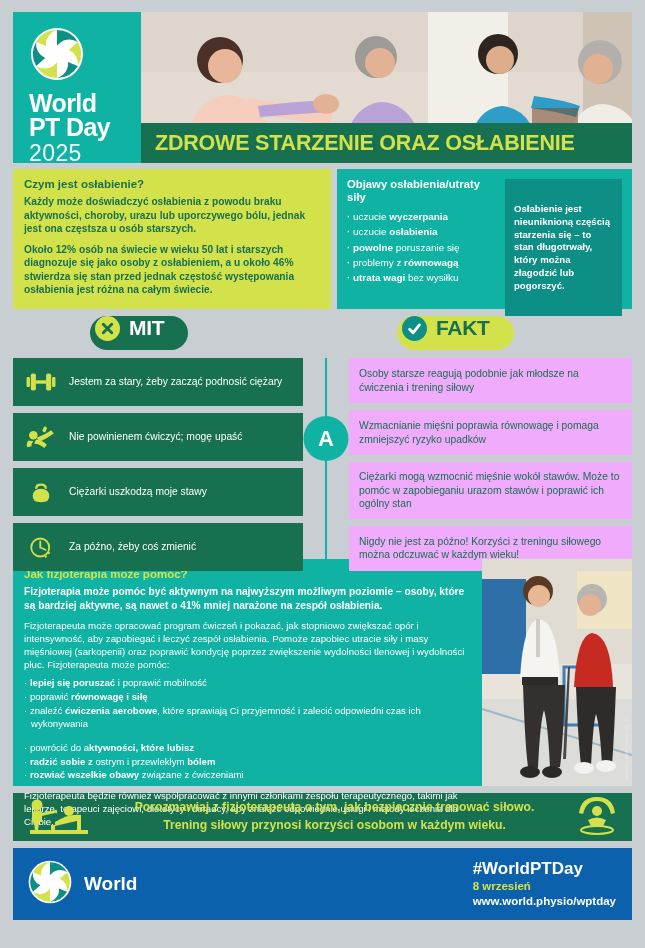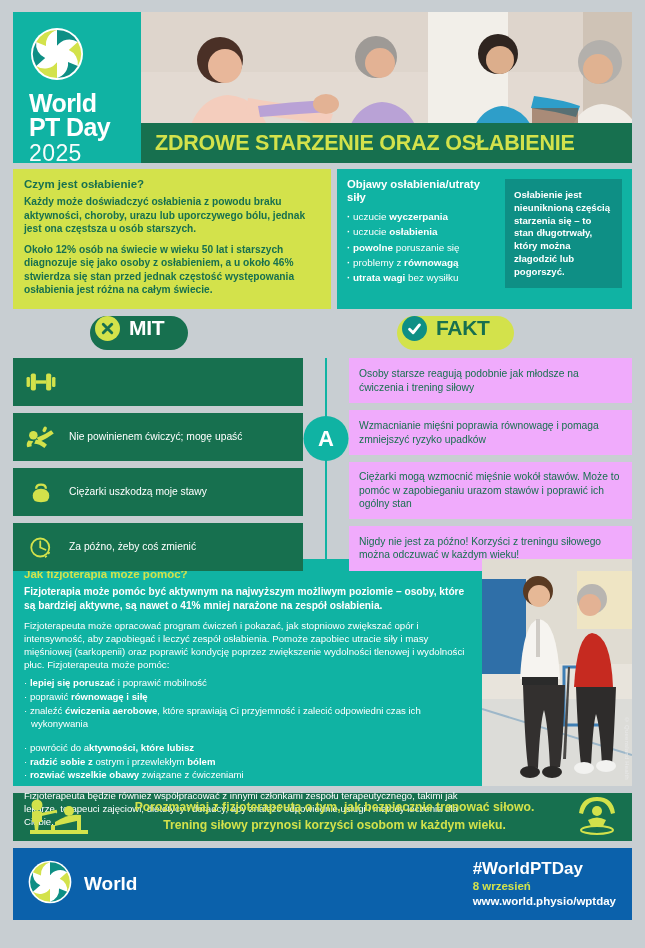--- a/index.html
+++ b/index.html
@@ -43,21 +43,21 @@
   }
   .sym-left { flex: 1 1 auto; }
   .sym-left h3 { font-size: 11.3px; font-weight: bold; line-height: 1.15; margin-bottom: 5px; }
   .sym-left ul { list-style: none; }
   .sym-left li { font-size: 9.9px; line-height: 1.55; }
   .sym-left li b { font-weight: bold; }
   .sym-left li::before { content: "· "; font-weight: bold; }
   .callout {
     flex: 0 0 117px; background: #0e8f85; color: #fff;
     font-size: 9.6px; font-weight: bold; line-height: 1.33;
-    padding: 10px 9px; align-self: flex-start; margin-top: 1px;
+    padding: 24px 9px; align-self: flex-start; margin-top: 1px;
   }
 
   
   .row-mf { margin-top: 7px; position: relative; height: 236px; }
   .mf-heads { display: flex; height: 34px; }
   .mf-head-cell { flex: 1; display: flex; }
   .mf-head-cell.left { justify-content: flex-start; padding-left: 77px; }
   .mf-head-cell.right { justify-content: flex-start; padding-left: 72px; }
   .pill {
     height: 34px; border-radius: 17px; display: flex; align-items: flex-start;
@@ -239,20 +239,21 @@
           <div class="myth-item">
             <span class="myth-icon">
               <svg viewBox="0 0 40 30" width="34" height="26">
                 <rect x="3" y="9" width="4" height="12" rx="1.5" fill="#d3e24b"></rect>
                 <rect x="8" y="5" width="6" height="20" rx="2" fill="#d3e24b"></rect>
                 <rect x="14" y="13" width="12" height="4" fill="#d3e24b"></rect>
                 <rect x="26" y="5" width="6" height="20" rx="2" fill="#d3e24b"></rect>
                 <rect x="33" y="9" width="4" height="12" rx="1.5" fill="#d3e24b"></rect>
               </svg>
             </span>
+            <span class="myth-text">Jestem za stary, żeby zacząć podnosić ciężary</span>
           </div>
           <div class="myth-item">
             <span class="myth-icon">
               <svg viewBox="0 0 40 30" width="34" height="26">
                 <circle cx="11" cy="13" r="5" fill="#d3e24b"></circle>
                 <path d="M15 16 q10-4 17-9 l3 4 q-8 6-17 10z" fill="#d3e24b"></path>
                 <path d="M14 18 q8 1 13 6 l-3 4 q-6-5-12-5z" fill="#d3e24b"></path>
                 <path d="M5 19 q-3 5-1 8 l5-1 q-1-3 2-6z" fill="#d3e24b"></path>
                 <rect x="24" y="2" width="4" height="7" rx="2" fill="#d3e24b" transform="rotate(25 24 2)"></rect>
               </svg>

